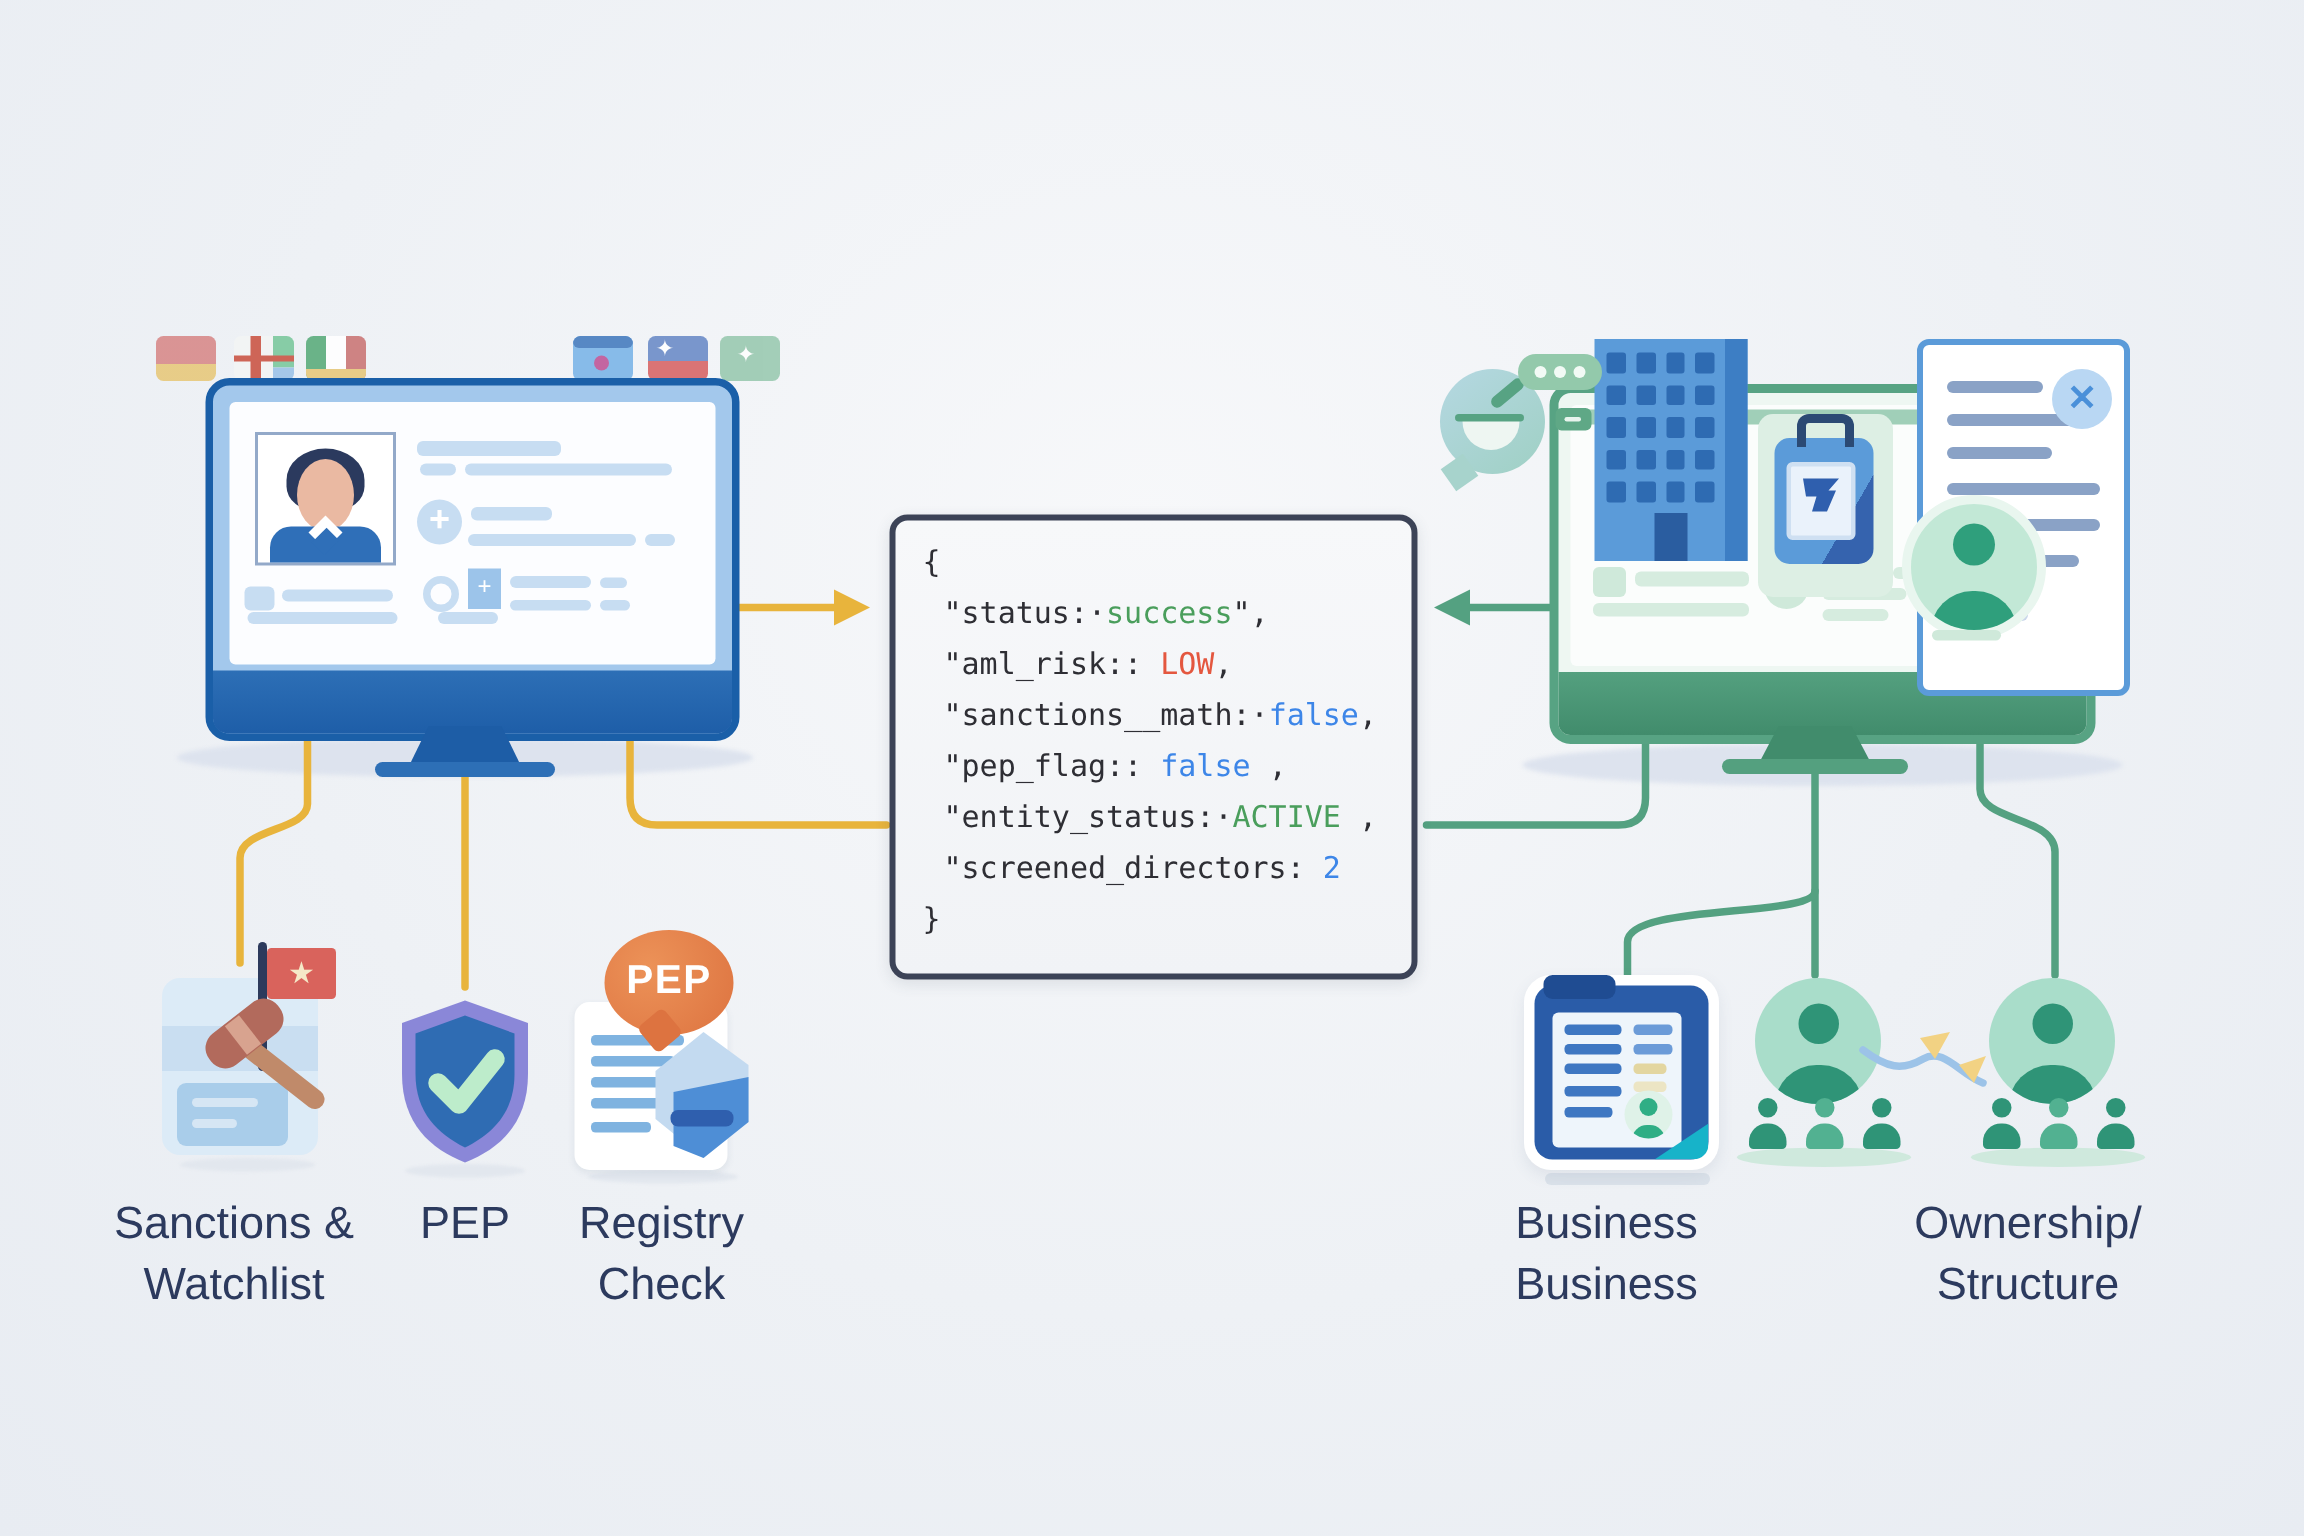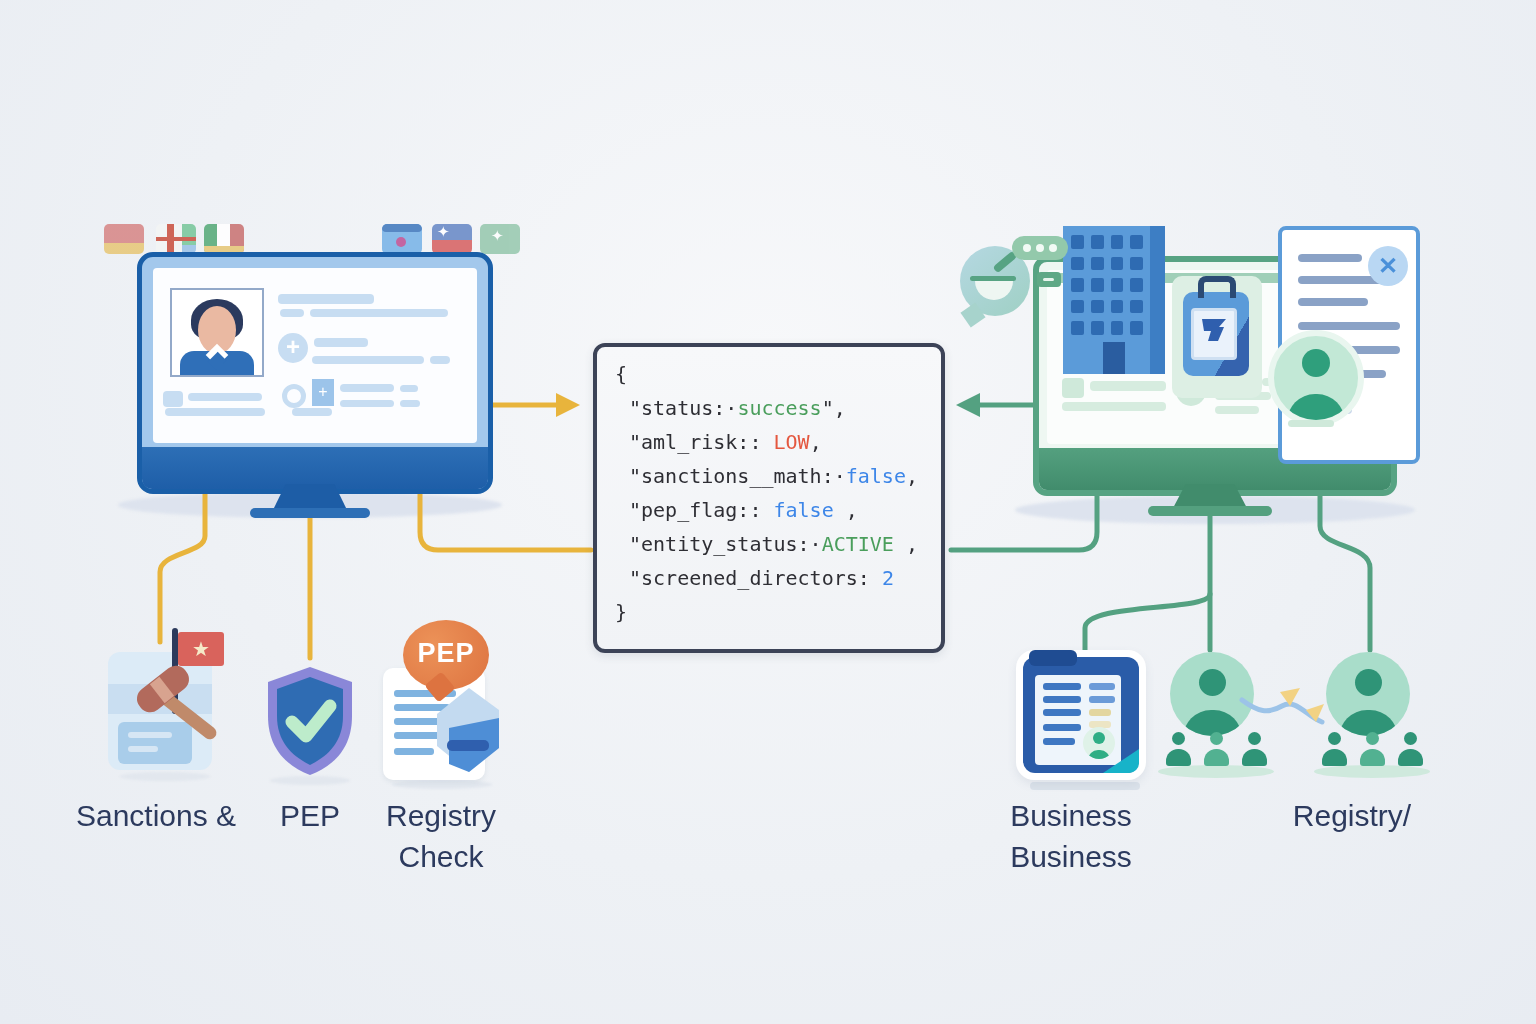--- a/index.html
+++ b/index.html
@@ -281,20 +281,21 @@
     <svg width="66" height="96" viewBox="0 0 66 96">
       <path d="M2 30 L34 4 L64 26 L64 64 L34 88 L2 62 Z" fill="#c3daf0"></path>
       <path d="M14 44 L64 34 L64 64 L34 88 L14 80 Z" fill="#4e8ed6"></path>
       <rect x="12" y="56" width="42" height="11" rx="5" fill="#2f5fae"></rect>
     </svg>
   </div>
   <div class="abs icon-shadow" style="left:392px;top:780px;width:100px;height:9px;"></div>
 
   <div class="abs lbl" style="left:46px;top:795px;width:220px;">
     <div>Sanctions &amp;</div>
+      <div>Watchlist</div>
   </div>
   <div class="abs lbl" style="left:258px;top:795px;width:104px;">
     <div>PEP</div>
   </div>
   <div class="abs lbl" style="left:375px;top:795px;width:132px;">
     <div>Registry</div>
       <div>Check</div>
   </div>
 
   <div class="abs mon-r">
@@ -445,16 +446,17 @@
     <path d="M1242 700 C1258 712 1268 714 1282 706 C1296 698 1306 716 1322 722" fill="none" stroke="#9cc3e8" stroke-width="5" stroke-linecap="round"></path>
     <polygon points="1280,692 1300,688 1290,706" fill="#f2d283"></polygon>
     <polygon points="1306,710 1324,704 1316,722" fill="#f2d283"></polygon>
   </svg>
 
   <div class="abs lbl" style="left:1000px;top:795px;width:142px;">
     <div>Business</div>
       <div>Business</div>
   </div>
   <div class="abs lbl" style="left:1264px;top:795px;width:176px;">
-    <div>Registry/</div>
+    <div>Ownership/</div>
+      <div>Structure</div>
   </div>
 
 </div>
 
 </body></html>

